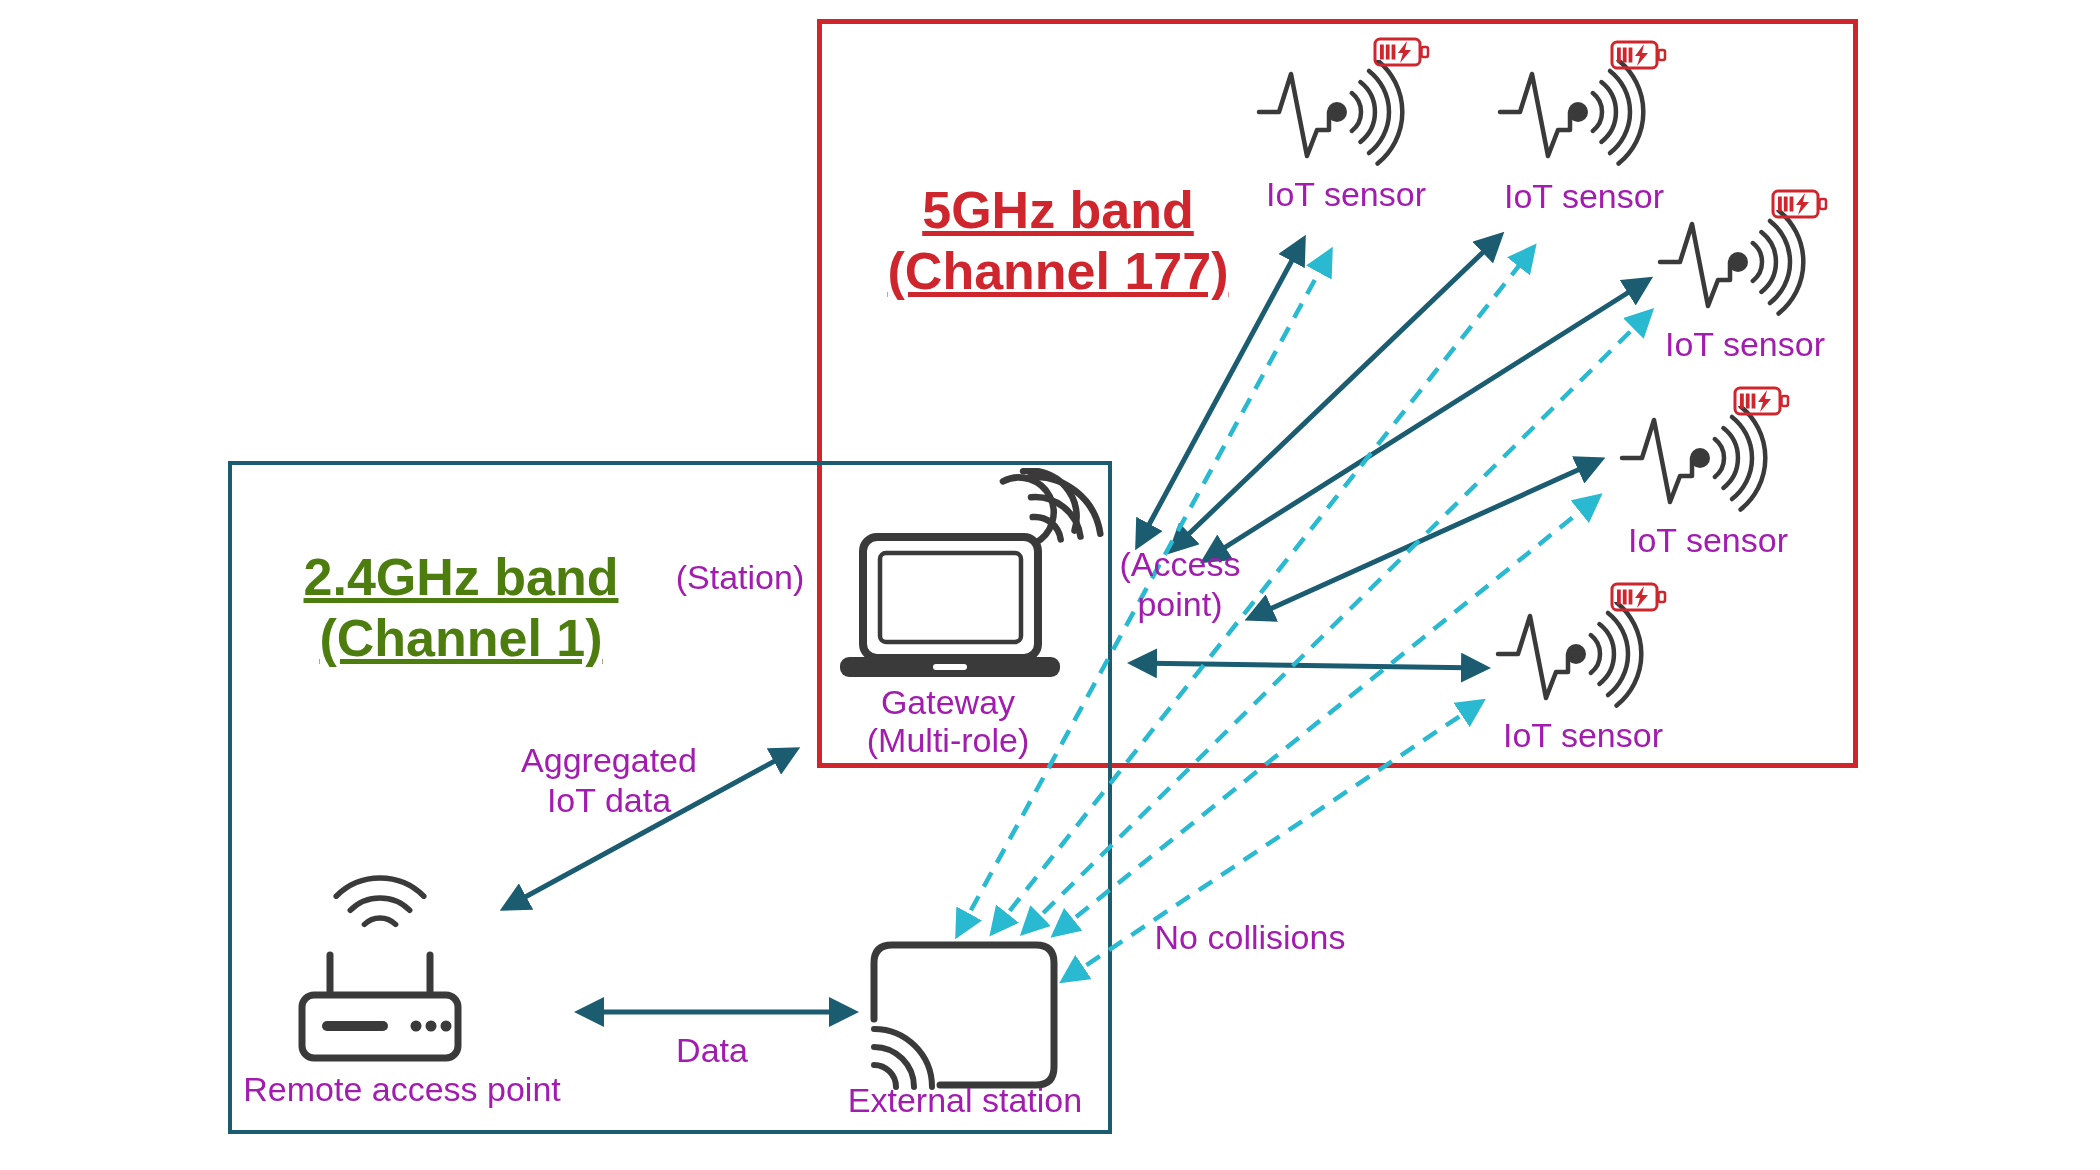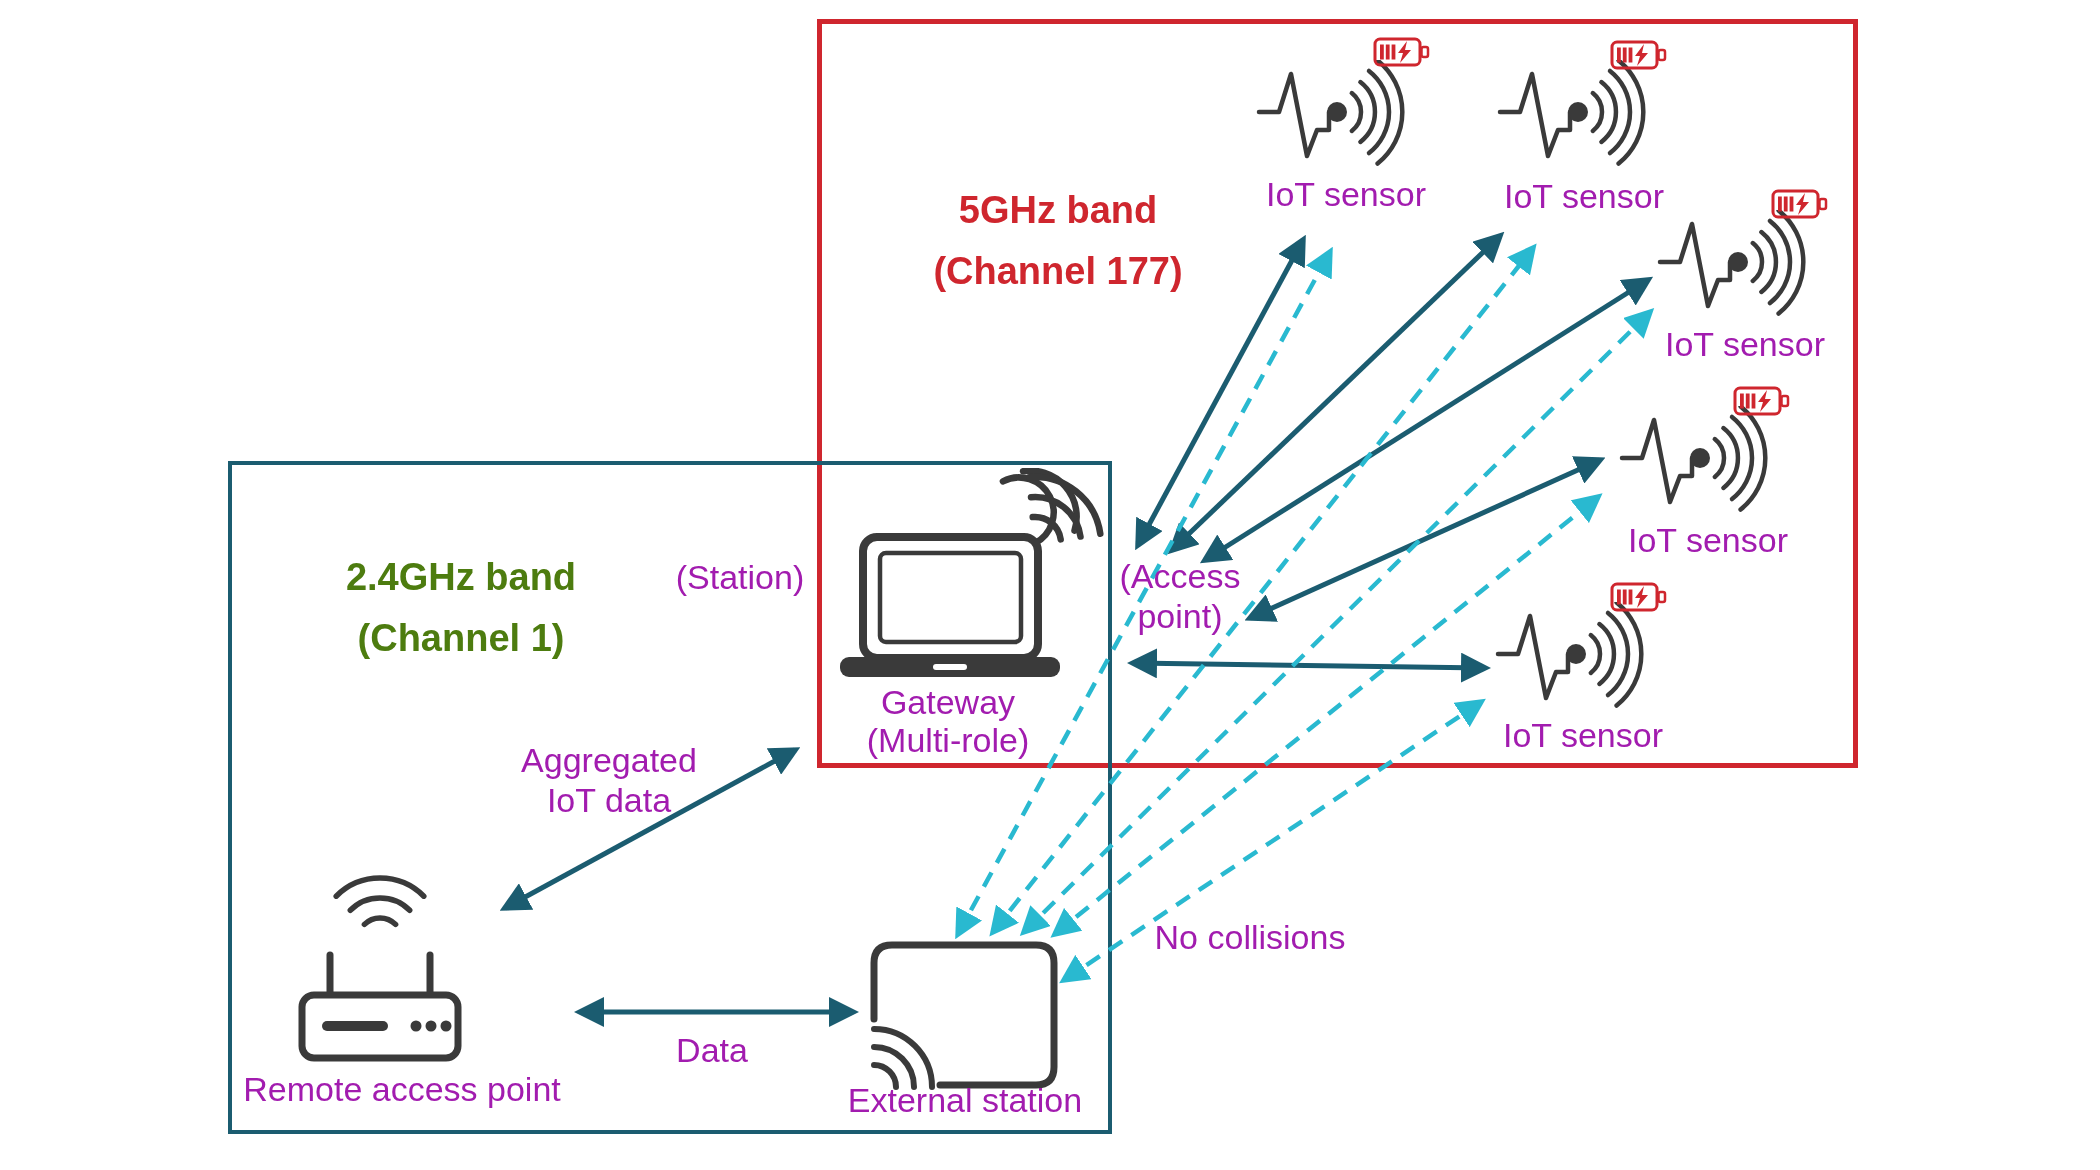--- a/index.html
+++ b/index.html
@@ -8,21 +8,21 @@
     font-family:"Liberation Sans",sans-serif;color:#1a1a1a;
   }
   .abs{position:absolute;}
   .band-box{position:absolute;box-sizing:border-box;background:transparent;}
   .box-red{left:817px;top:19px;width:1041px;height:749px;border:5px solid #cf262e;}
   .box-teal{left:228px;top:461px;width:884px;height:673px;border:4px solid #1b5c70;}
   .lbl{
     position:absolute;transform:translateX(-50%);text-align:center;white-space:nowrap;
     font-size:34px;line-height:40px;color:#a21caf;
   }
-  .band-title{font-weight:bold;font-size:38px;line-height:61px;}
+  .band-title{font-weight:bold;font-size:52px;line-height:61px;text-decoration:underline;}
   .red-text{color:#cf262e;}
   .teal-text{color:#4d7c0f;}
   svg{display:block;}
   .icon-svg{position:absolute;}
 </style>
 </head>
 <body>
 
 <div id="canvas">
 
@@ -105,21 +105,21 @@
     <rect x="35" y="69" width="175" height="121" rx="14" fill="#ffffff" stroke="#3a3a3a" stroke-width="8"></rect>
     <rect x="52" y="85" width="141" height="89" rx="6" fill="#ffffff" stroke="#3a3a3a" stroke-width="4.5"></rect>
     <rect x="12" y="189" width="220" height="20" rx="9" fill="#3a3a3a"></rect>
     <rect x="105" y="196" width="34" height="6" rx="3" fill="#ffffff"></rect>
   </svg>
   <div class="lbl" style="left:948px;top:683px;line-height:38px">
     <div>Gateway</div>
     <div>(Multi-role)</div>
   </div>
   <div class="lbl" style="left:740px;top:557px">(Station)</div>
-  <div class="lbl" style="left:1180px;top:556px">
+  <div class="lbl" style="left:1180px;top:544px">
     <div>(Access</div>
     <div>point)</div>
   </div>
 
   <svg class="icon-svg" style="left:1255px;top:60px" width="150" height="110" viewBox="0 0 150 110">
       <use href="#sensor-sym"></use>
     </svg>
   <svg class="icon-svg" style="left:1373px;top:36px" width="58" height="32" viewBox="0 0 58 32">
       <use href="#battery-sym"></use>
     </svg>

